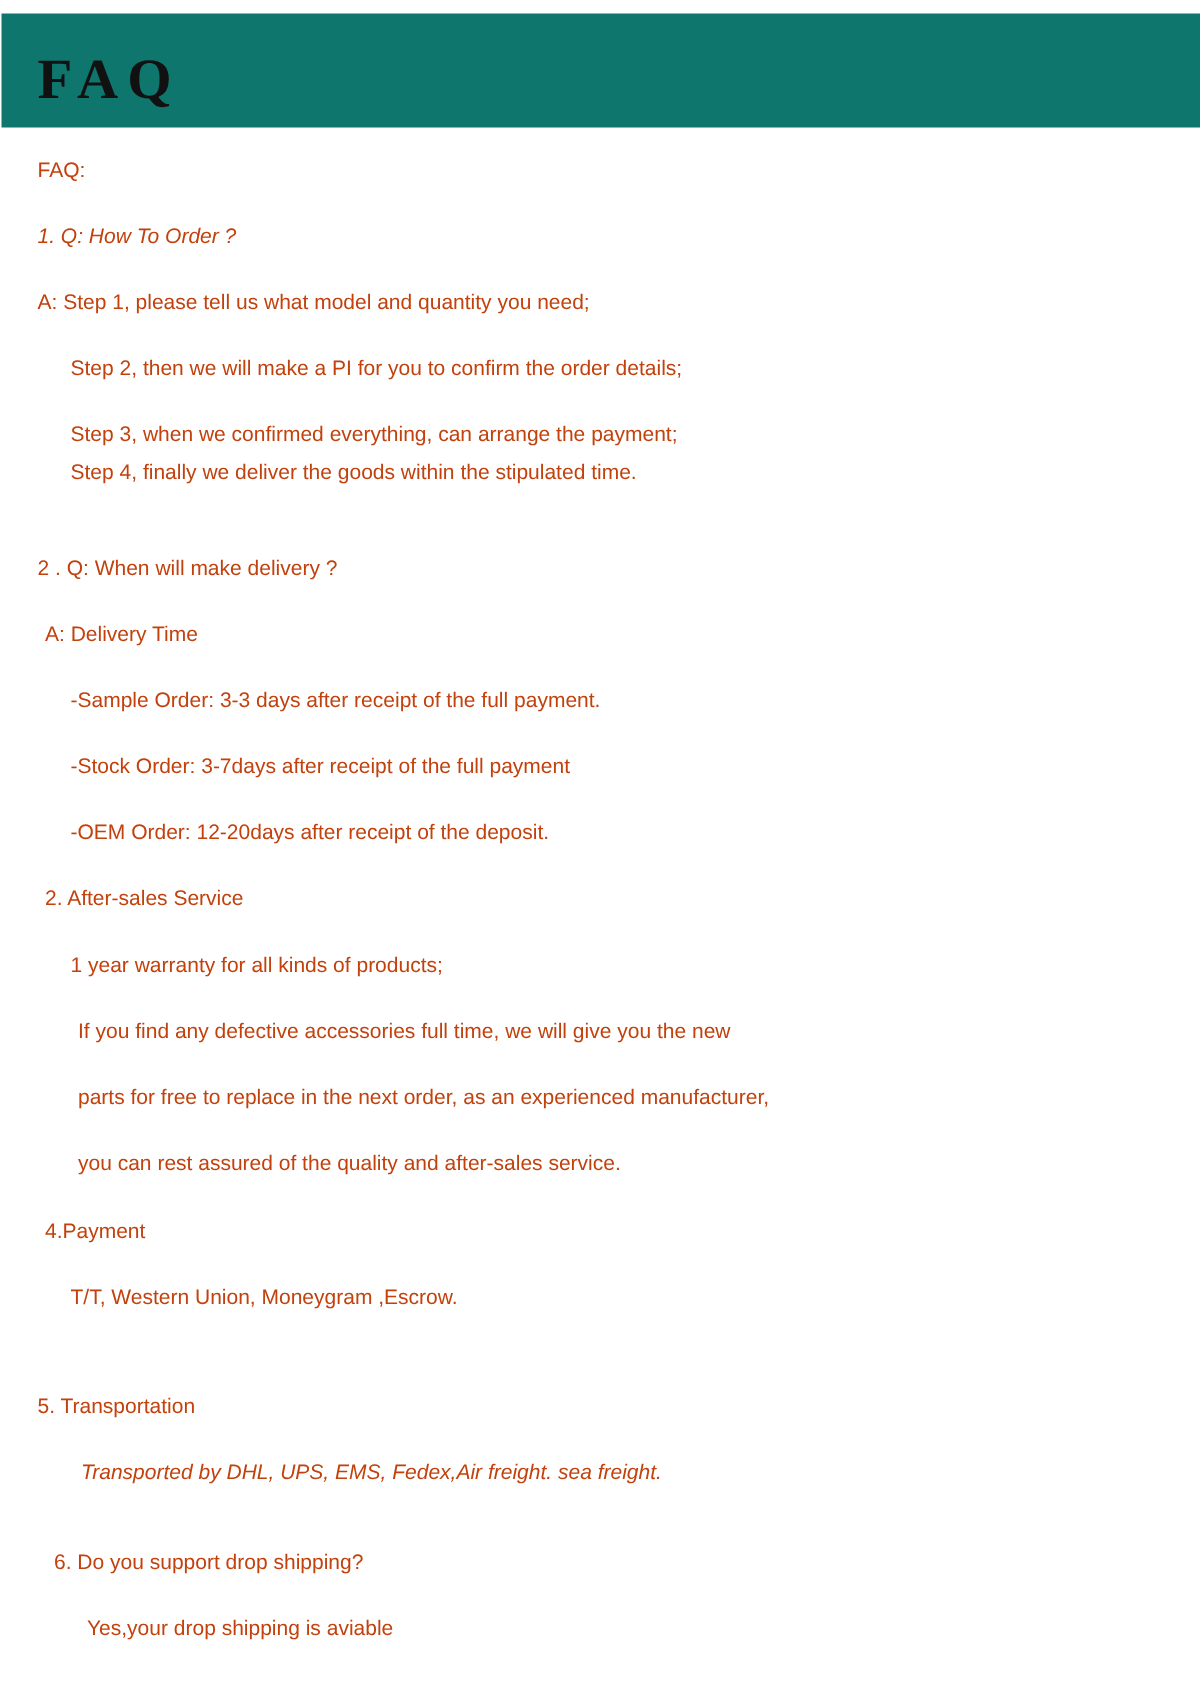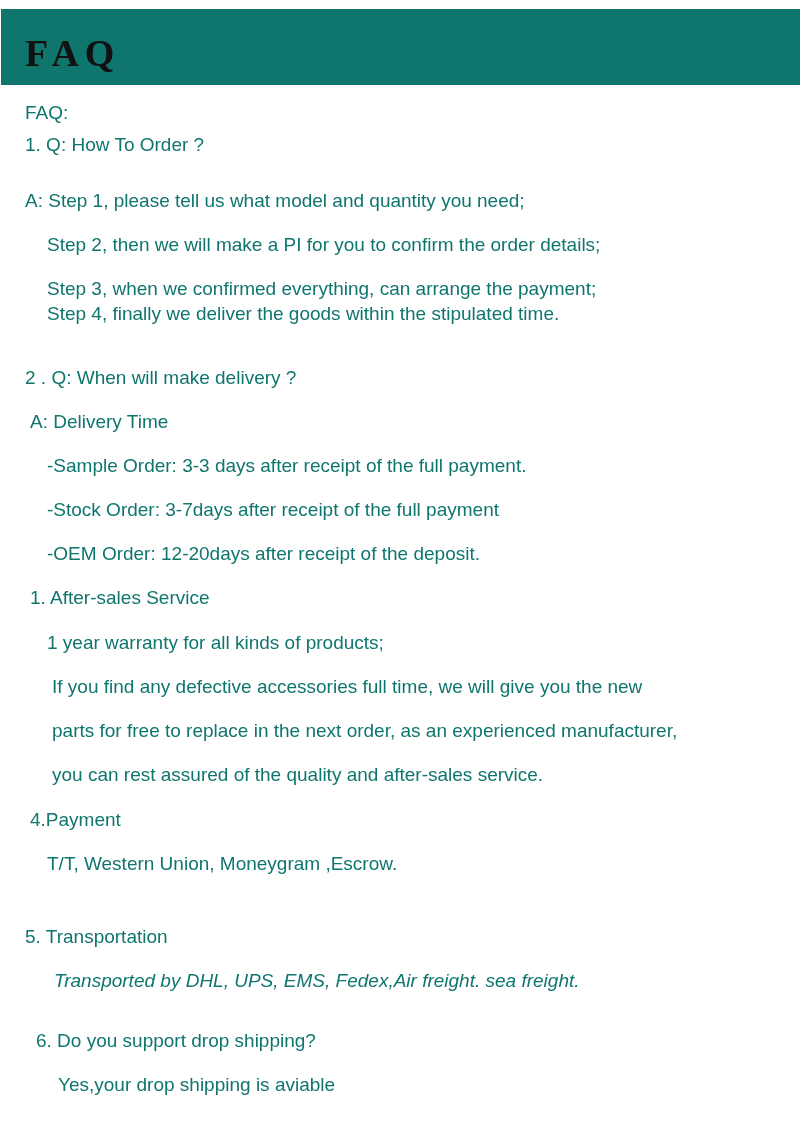--- a/index.html
+++ b/index.html
@@ -1,44 +1,44 @@
 <!DOCTYPE html>
 <html><head>
 <meta charset="utf-8">
 <style>
   html, body { margin: 0; padding: 0; background: #ffffff; }
   body { width: 800px; height: 1125px; position: relative; overflow: hidden;
          font-family: "Liberation Sans", "DejaVu Sans", sans-serif; color: #111; }
   .banner { position: absolute; left: 1px; top: 9px; width: 799px; height: 76px; background: #0f766e; }
   .banner-title { position: absolute; left: 24px; top: 22px; font-family: "Liberation Serif", "DejaVu Serif", serif;
                   font-weight: bold; font-size: 38px; letter-spacing: 6px; color: #111; line-height: 44px; }
-  .line { position: absolute; font-size: 19px; line-height: 24px; white-space: nowrap; color: #0f766e; }
+  .line { position: absolute; font-size: 14px; line-height: 24px; white-space: nowrap; color: #c2410c; }
 </style>
 </head>
 <body>
 
 <div class="banner">
   <div class="banner-title">FAQ</div>
 </div>
 
 <div class="line" style="left:25px;top:101px;">FAQ:</div>
 
-<div class="line" style="left:25px;top:133px;">1. Q: How To Order ?</div>
+<div class="line" style="left:25px;top:145px;font-style:italic;">1. Q: How To Order ?</div>
 <div class="line" style="left:25px;top:189px;">A: Step 1, please tell us what model and quantity you need;</div>
 <div class="line" style="left:47px;top:233px;text-align:right;">Step 2, then we will make a PI for you to confirm the order details;</div>
 <div class="line" style="left:47px;top:277px;">Step 3, when we confirmed everything, can arrange the payment;</div>
 <div class="line" style="left:47px;top:302px;">Step 4, finally we deliver the goods within the stipulated time.</div>
 
 <div class="line" style="left:25px;top:366px;">2 . Q: When will make delivery ?</div>
 <div class="line" style="left:30px;top:410px;">A: Delivery Time</div>
 <div class="line" style="left:47px;top:454px;">-Sample Order: 3-3 days after receipt of the full payment.</div>
 <div class="line" style="left:47px;top:498px;">-Stock Order: 3-7days after receipt of the full payment</div>
 <div class="line" style="left:47px;top:542px;">-OEM Order: 12-20days after receipt of the deposit.</div>
 
-<div class="line" style="left:30px;top:586px;">1. After-sales Service</div>
+<div class="line" style="left:30px;top:586px;">2. After-sales Service</div>
 <div class="line" style="left:47px;top:631px;">1 year warranty for all kinds of products;</div>
 <div class="line" style="left:52px;top:675px;">If you find any defective accessories full time, we will give you the new</div>
 <div class="line" style="left:52px;top:719px;">parts for free to replace in the next order, as an experienced manufacturer,</div>
 <div class="line" style="left:52px;top:763px;">you can rest assured of the quality and after-sales service.</div>
 
 <div class="line" style="left:30px;top:808px;">4.Payment</div>
 <div class="line" style="left:47px;top:852px;">T/T, Western Union, Moneygram ,Escrow.</div>
 
 <div class="line" style="left:25px;top:925px;">5. Transportation</div>
 <div class="line" style="left:54px;top:969px;font-style:italic;">Transported by DHL, UPS, EMS, Fedex,Air freight. sea freight.</div>

